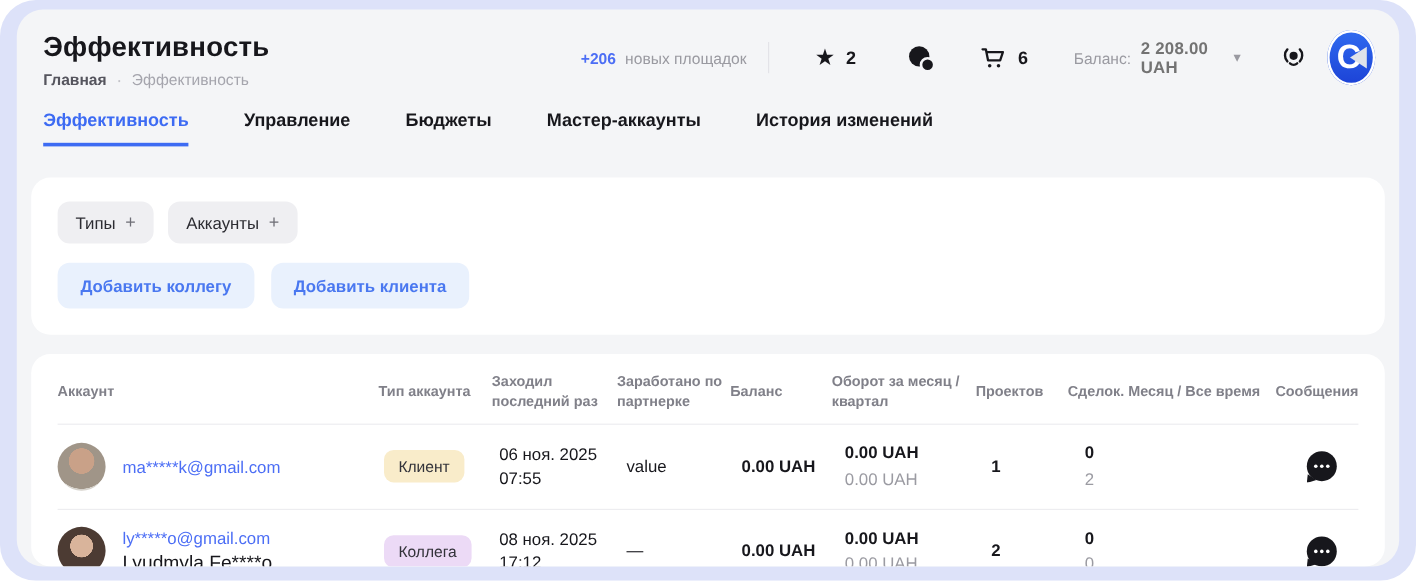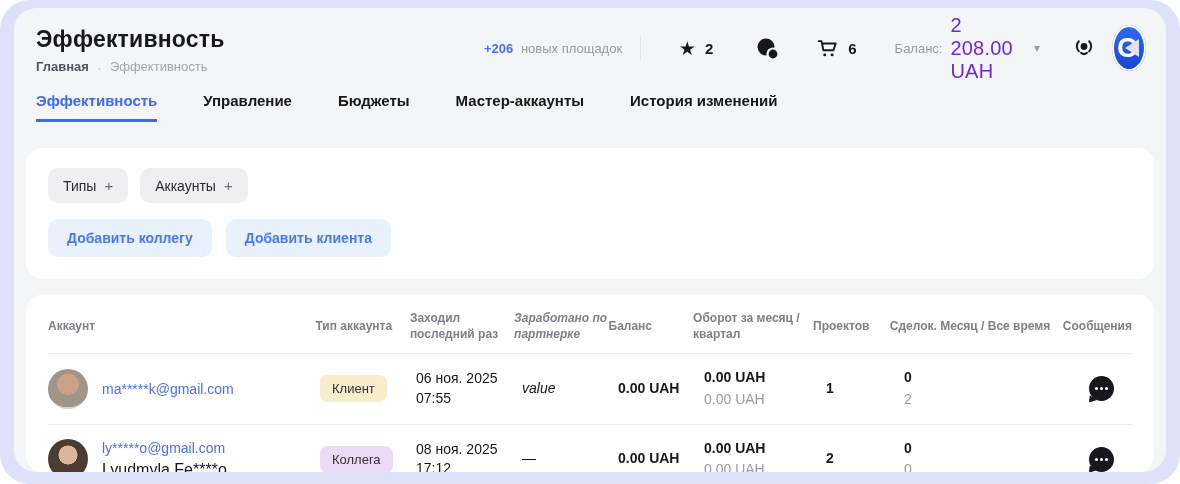--- a/index.html
+++ b/index.html
@@ -24,21 +24,21 @@
 
   .stat { display:flex; align-items:center; gap:9px; cursor:pointer; }
   .stat-num { font-size:15px; font-weight:700; color:#17171c; }
   .star-glyph { font-size:19px; color:#17171c; line-height:1; }
   .stat-fav { margin-left:38px; }
   .chats { margin-left:42px; cursor:pointer; display:flex; }
   .stat-cart { margin-left:36px; }
 
   .balance { display:flex; align-items:center; margin-left:38px; cursor:pointer; }
   .balance-label { font-size:13px; color:#9a9aa1; margin-right:8px; }
-  .balance-value { font-size:20px; font-weight:400; color:#6d28d9; letter-spacing:.2px; }
+  .balance-value { font-size:14px; font-weight:700; color:#737373; letter-spacing:.2px; }
   .balance-chevron { font-size:12px; color:#9a9aa1; margin-left:7px; }
 
   .assistant { margin-left:32px; cursor:pointer; display:flex; }
   .logo { margin-left:16px; width:46px; height:46px; border-radius:50%;
           background:linear-gradient(180deg,#2f6bf0 0%,#1c42d6 100%);
           display:flex; align-items:center; justify-content:center; position:relative; cursor:pointer;
           box-shadow:0 0 0 2px #ffffff inset; }
   .logo-letter { color:#ffffff; font-size:28px; font-weight:800; line-height:1; margin-left:-4px; }
   .logo-arrow { position:absolute; right:7px; top:14px; width:0; height:0;
                 border-top:9px solid transparent; border-bottom:9px solid transparent; border-right:14px solid #dfe3ea; }
@@ -61,21 +61,21 @@
   .table-card { margin-top:16px; flex:1; padding:0 22px; display:flex; flex-direction:column; overflow:hidden; }
   .trow { display:flex; align-items:center; }
   .thead { padding:15px 0 11px; border-bottom:1px solid #ededf0; }
   .th { font-size:12px; font-weight:700; color:#808089; line-height:1.35; }
   .tbody-row { padding:14px 0; border-bottom:1px solid #ededf0; }
   .tbody-row:last-child { border-bottom:none; }
 
   .col-account { width:272px; display:flex; align-items:center; gap:14px; }
   .col-type { width:96px; }
   .col-visit { width:106px; }
-  .col-earned { width:96px;font-style:italic; }
+  .col-earned { width:96px; }
   .col-balance { width:86px; }
   .col-turnover { width:122px; }
   .col-projects { width:78px; }
   .col-deals { width:176px; }
   .col-messages { flex:1; display:flex; justify-content:flex-end; padding-right:18px; }
   .thead .col-messages { padding-right:0; }
 
   .avatar { width:40px; height:40px; border-radius:50%; flex:0 0 40px; }
   .avatar-1 { background:radial-gradient(circle at 50% 38%, #c9a188 0 33%, #a09588 34% 72%, #d6d2cb 73%); }
   .avatar-2 { background:radial-gradient(circle at 50% 40%, #d9b49b 0 30%, #4c3b33 31% 74%, #efece7 75%); }

